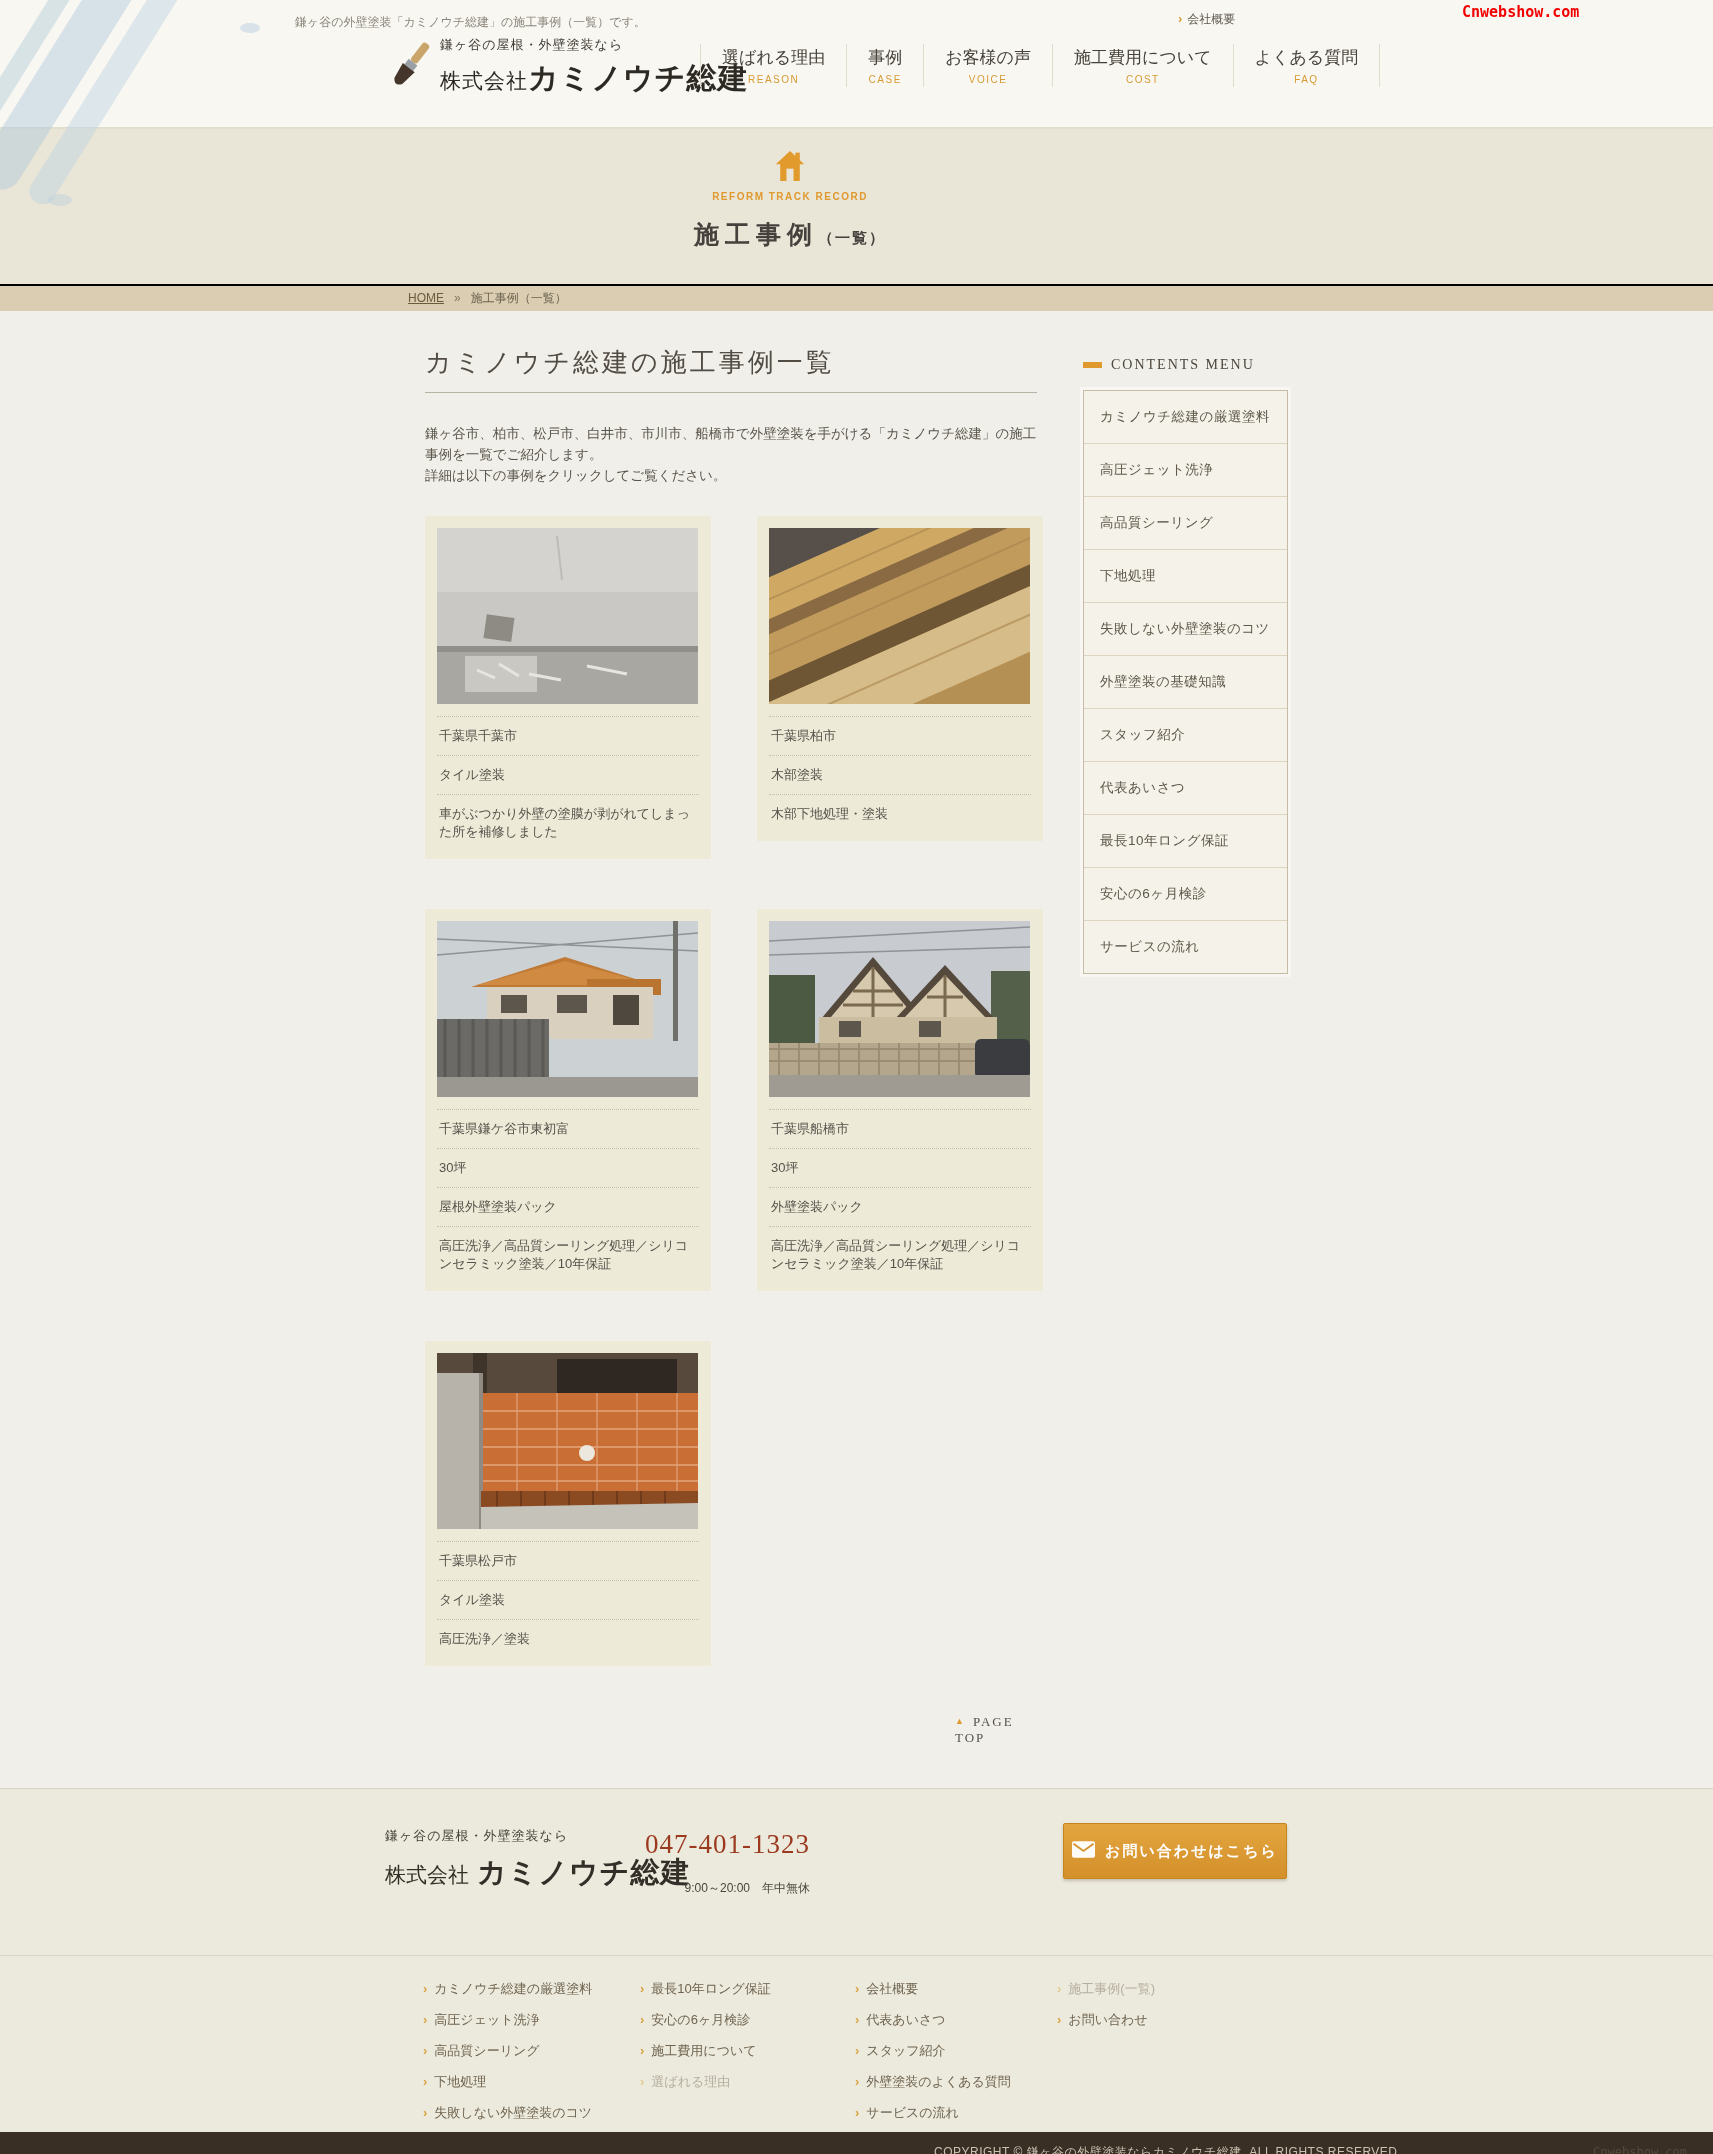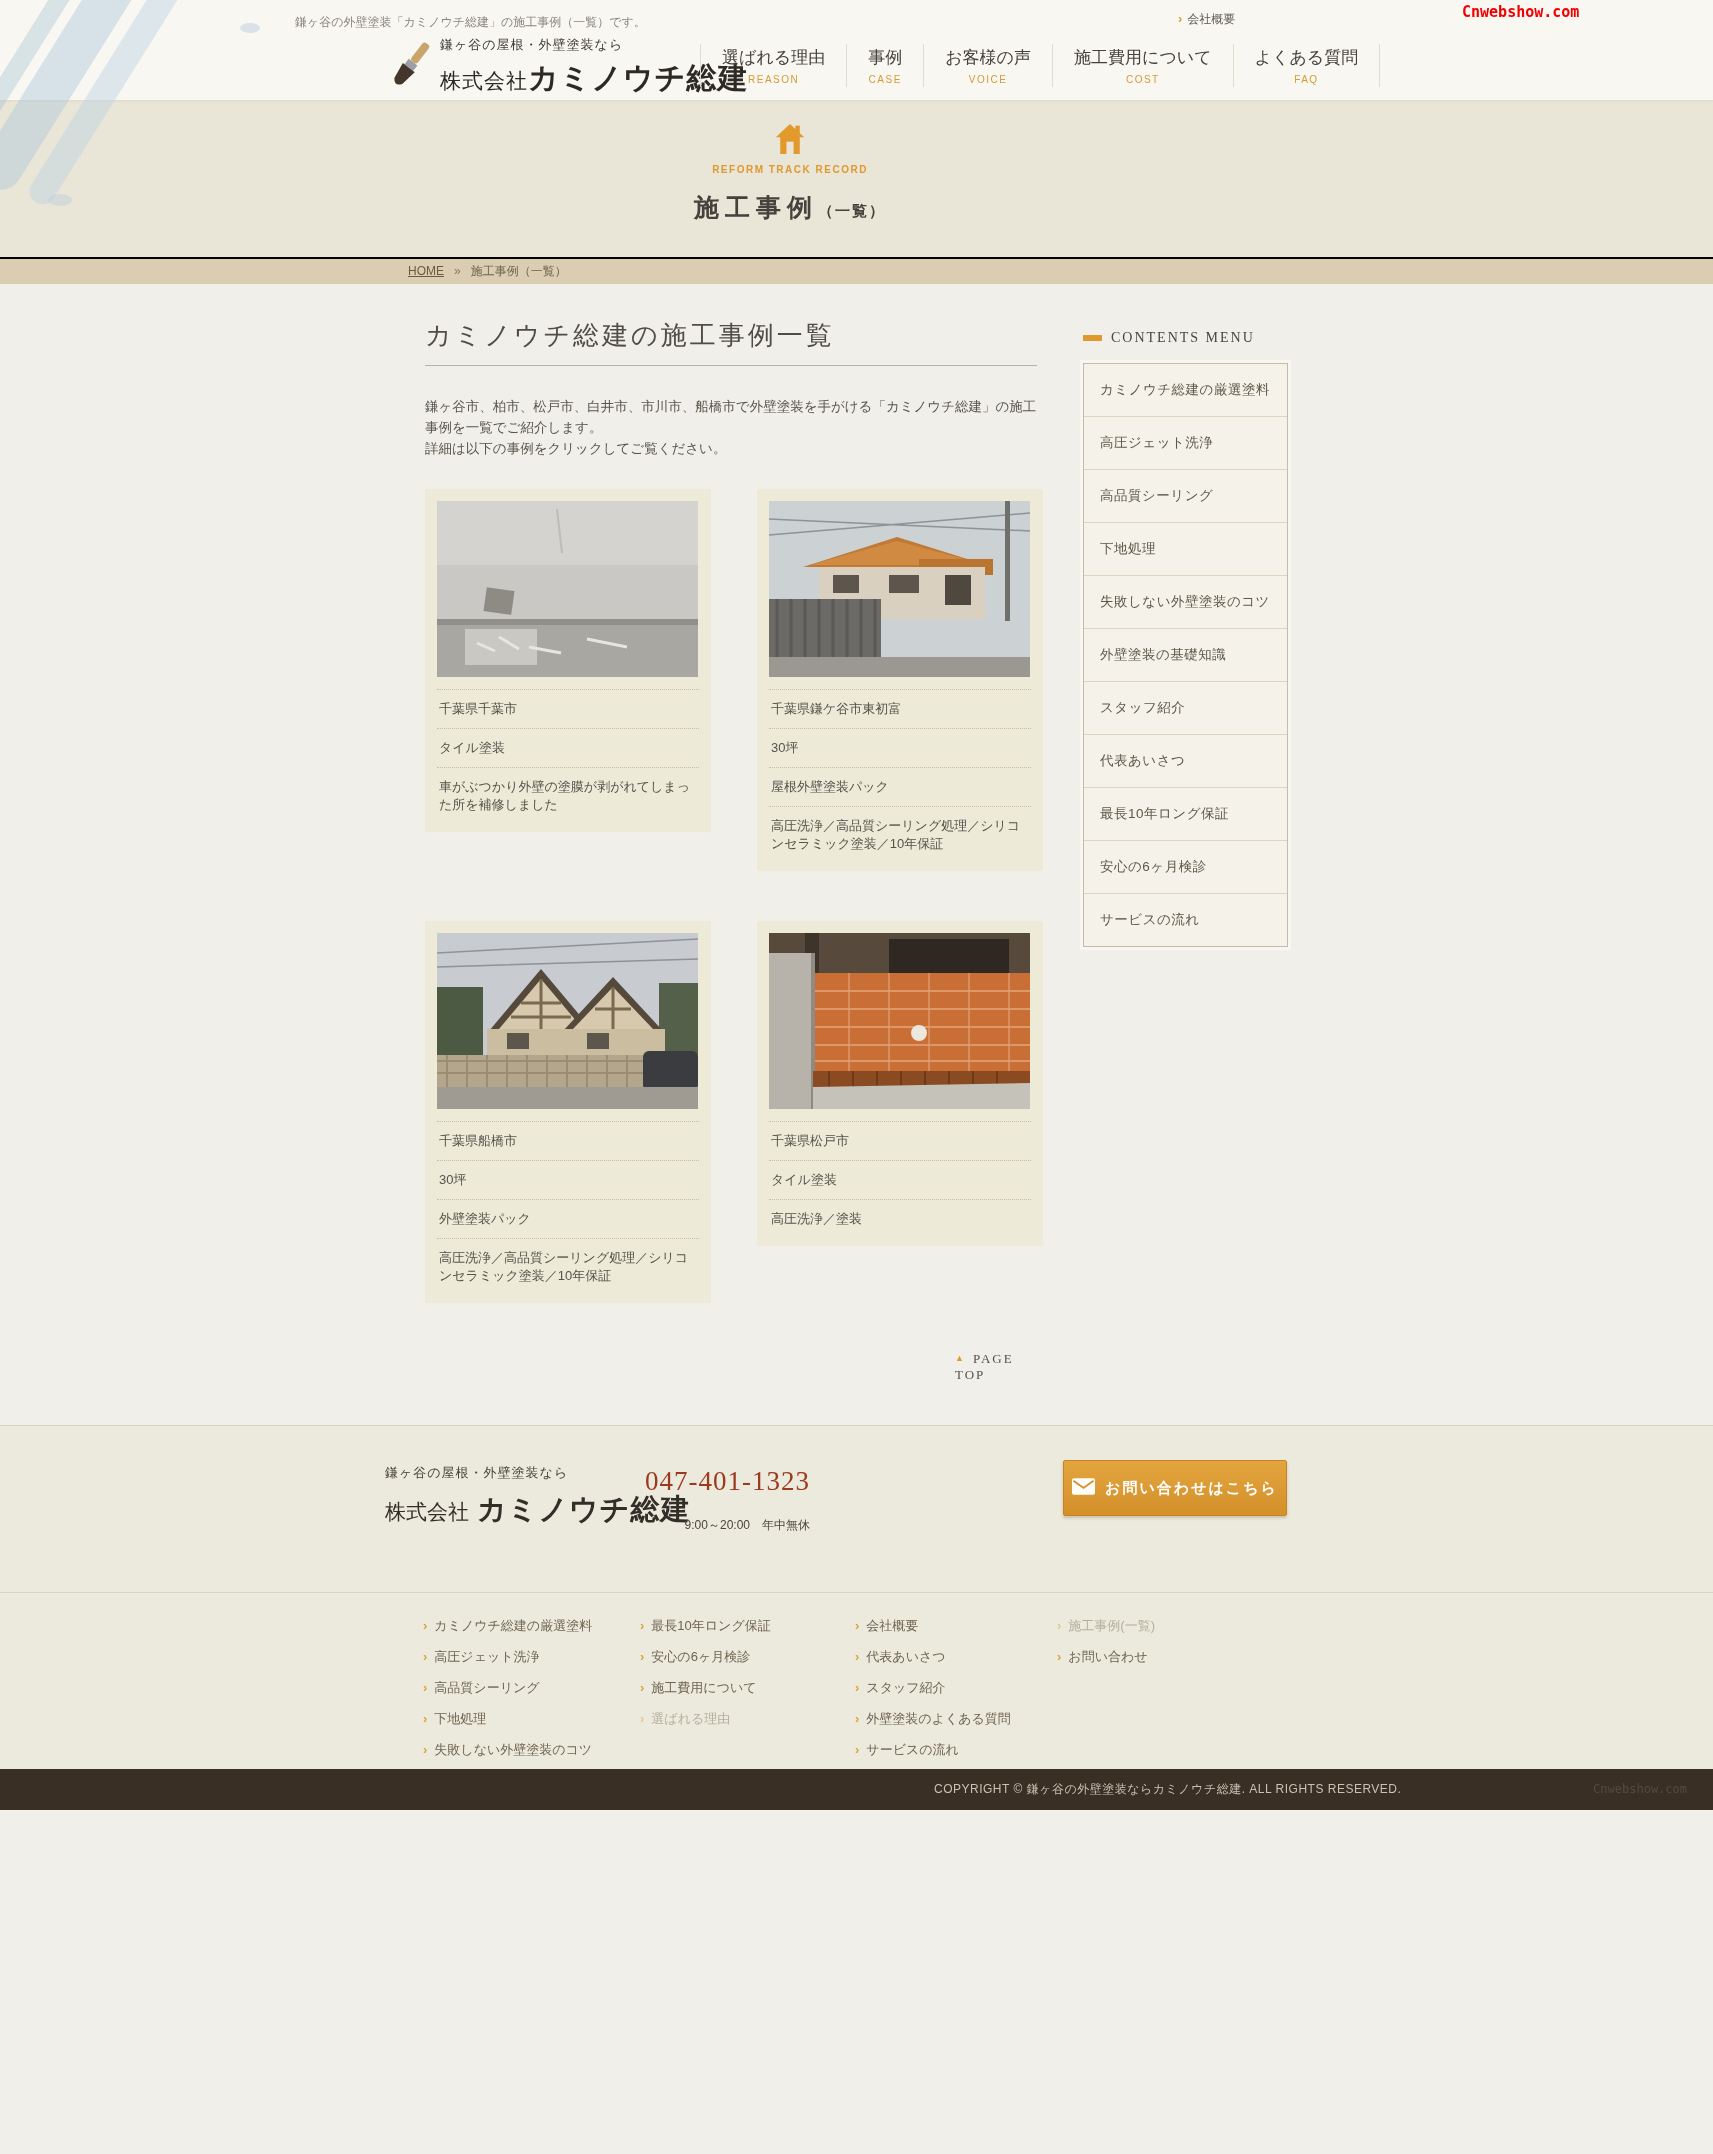--- a/index.html
+++ b/index.html
@@ -6,21 +6,21 @@
   html,body { width:1713px; }
   body {
     height:2154px; overflow:hidden;
     background:#f0efe9;
     font-family:"Liberation Sans", sans-serif;
     color:#55504a;
   }
   .serif { font-family:"Liberation Serif", serif; }
 
   
-  .topbar { position:relative; height:100px; background:#f8f7f2; box-shadow:0 1px 2px rgba(70,60,40,.08); z-index:3;padding-left:32px; }
+  .topbar { position:relative; height:127px; background:#f8f7f2; box-shadow:0 1px 2px rgba(70,60,40,.08); z-index:3;padding-left:32px; }
   .deco { position:absolute; left:0; top:0; z-index:0; }
   .tagline { position:absolute; left:295px; top:14px; font-size:12px; color:#8b867b; z-index:2; }
   .watermark { position:absolute; left:1462px; top:3px; font-family:"DejaVu Sans Mono", monospace; font-weight:bold; font-size:15px; color:#f20000; z-index:5; }
   .company-link { position:absolute; left:1178px; top:11px; font-size:12px; color:#5f5a50; text-decoration:none; cursor:pointer; z-index:2; }
   .company-link .arr { color:#dd9c34; font-weight:bold; margin-right:5px; font-size:13px; }
   .logo { position:absolute; left:388px; top:36px; display:flex; align-items:flex-end; cursor:pointer; z-index:2; }
   .logo-text { margin-left:8px; }
   .logo-catch { font-size:13px; color:#403b33; letter-spacing:1px; }
   .logo-company { margin-top:4px; color:#2d2923; white-space:nowrap; }
   .logo-company .prefix { font-family:"Liberation Serif", serif; font-size:21px; letter-spacing:1px; }
@@ -198,20 +198,38 @@
           <rect y="118" width="261" height="6" fill="#918f89"></rect>
           <rect x="28" y="128" width="72" height="36" fill="#cfcec9" opacity="0.85"></rect>
           <path d="M40 142 l18 8 M62 136 l20 12 M92 146 l32 6 M150 138 l40 8" stroke="#e6e5e1" stroke-width="3" fill="none"></path>
           <rect x="48" y="88" width="28" height="24" fill="#8d8b84" transform="rotate(8 62 100)"></rect>
         </svg>
         <div class="case-row">千葉県千葉市</div>
         <div class="case-row">タイル塗装</div>
         <div class="case-row">車がぶつかり外壁の塗膜が剥がれてしまった所を補修しました</div>
       </div>
 
+      <div class="case-card">
+        <svg class="case-photo" viewBox="0 0 261 176">
+          <rect width="261" height="176" fill="#c3a066"></rect>
+          <g transform="rotate(-24 130 88)">
+            <rect x="-80" y="-70" width="460" height="70" fill="#57504a"></rect>
+            <rect x="-80" y="0" width="460" height="38" fill="#cfa964"></rect>
+            <rect x="-80" y="38" width="460" height="14" fill="#8a6a42"></rect>
+            <rect x="-80" y="52" width="460" height="42" fill="#c19b5c"></rect>
+            <rect x="-80" y="94" width="460" height="20" fill="#6e5634"></rect>
+            <rect x="-80" y="114" width="460" height="60" fill="#d6bc88"></rect>
+            <rect x="-80" y="174" width="460" height="80" fill="#b59055"></rect>
+            <path d="M-80 20 H380 M-80 70 H380 M-80 140 H380" stroke="#a8854e" stroke-width="2" opacity="0.6"></path>
+          </g>
+        </svg>
+        <div class="case-row">千葉県柏市</div>
+        <div class="case-row">木部塗装</div>
+        <div class="case-row">木部下地処理・塗装</div>
+      </div>
 
       <div class="case-card">
         <svg class="case-photo" viewBox="0 0 261 176">
           <rect width="261" height="176" fill="#ccd1d4"></rect>
           <path d="M0 34 L261 12 M0 18 L261 30" stroke="#8f9296" stroke-width="1.5" fill="none"></path>
           <rect x="236" y="0" width="5" height="120" fill="#6f6f6c"></rect>
           <polygon points="34,66 128,36 224,66" fill="#c07a36"></polygon>
           <polygon points="40,64 128,40 218,64" fill="#d08a42"></polygon>
           <rect x="150" y="58" width="74" height="16" fill="#b9742f"></rect>
           <rect x="50" y="66" width="166" height="52" fill="#d9d0c0"></rect>

